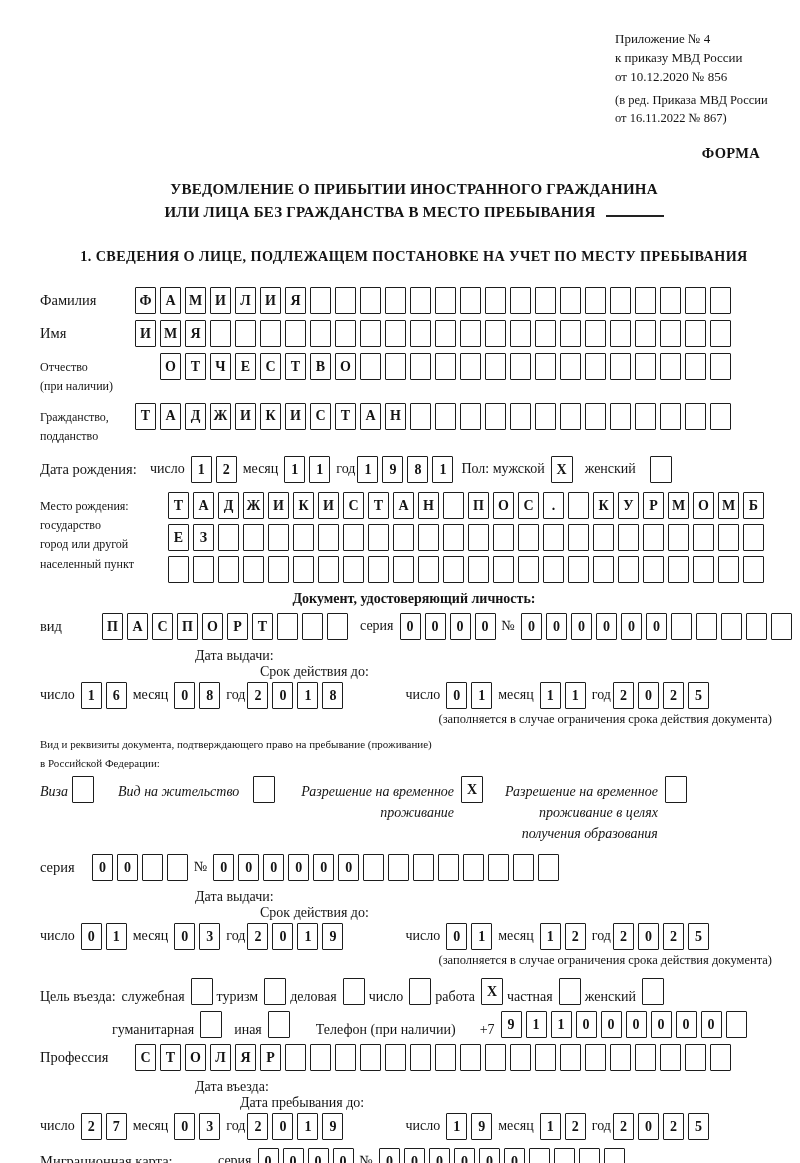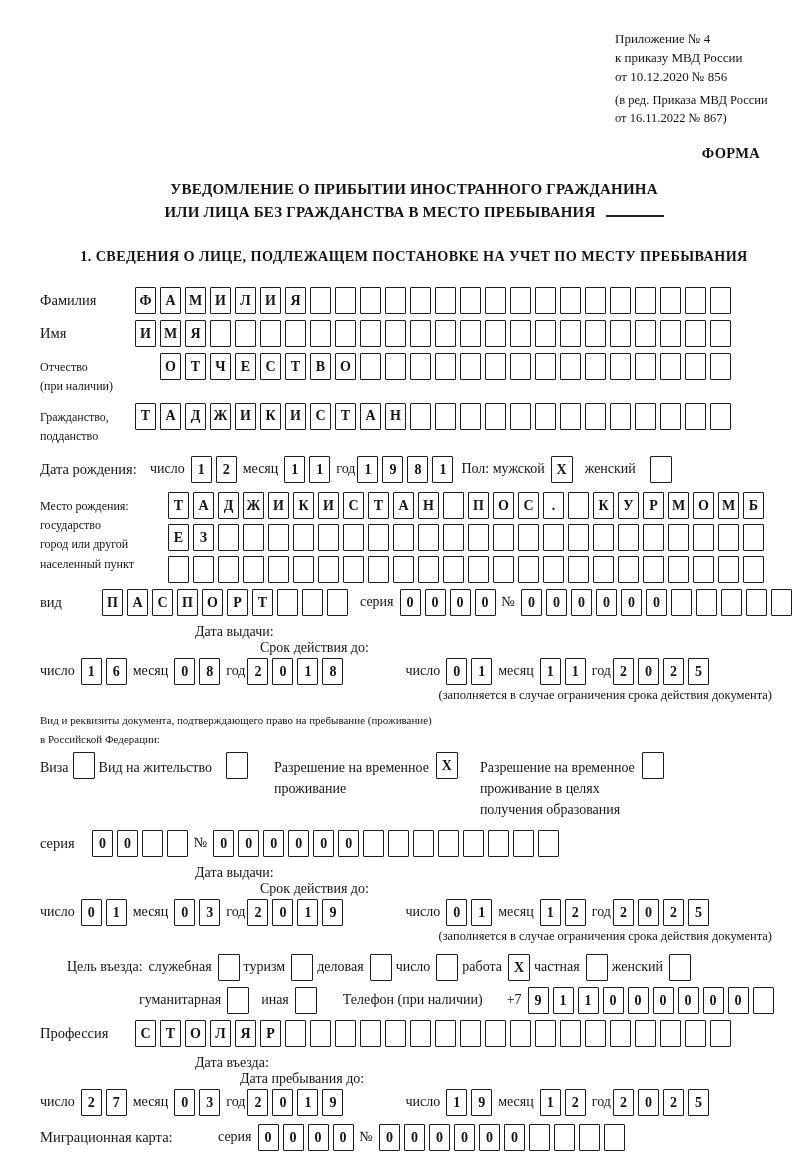--- a/index.html
+++ b/index.html
@@ -38,24 +38,24 @@
 
   .inline-lbl { padding-top:5px; margin:0 6px 0 2px; }
   .center-bold { text-align:center; font-weight:bold; font-size:14px; margin-top:8px; }
 
   .date-caps { display:flex; margin-top:8px; font-size:14px;flex-direction:column; }
   .note { font-size:12.5px; text-align:right; padding-right:16px; margin-top:3px; }
   .plain { font-size:11px; margin-top:8px; line-height:1.7; }
 
   .opts { display:flex; align-items:flex-start; margin-top:4px; }
   .opt { display:flex; align-items:flex-start; }
-  .opt .olbl { padding-top:5px; text-align:left; line-height:1.5; }
+  .opt .olbl { padding-top:5px; text-align:right; line-height:1.5;font-style:italic; }
   .opt .cell { margin-left:7px; }
 
-  .purpose-line { display:flex; align-items:flex-start; margin-top:6px;margin-left:27px; }
+  .purpose-line { display:flex; align-items:flex-end; margin-top:6px; }
   .purpose-line .plbl { padding-top:5px; margin-right:6px; }
 </style>
 </head>
 <body>
 
 <div class="page">
 
   <div class="appendix">
     <div>Приложение № 4</div>
     <div>к приказу МВД России</div>
@@ -306,20 +306,21 @@
           <span class="cell"></span>
           <span class="cell"></span>
           <span class="cell"></span>
           <span class="cell"></span>
           <span class="cell"></span>
           <span class="cell"></span>
         </div>
     </div>
   </div>
 
+  <div class="center-bold">Документ, удостоверяющий личность:</div>
 
   <div class="row">
     <div class="lbl" style="width:62px;">вид</div>
     <div class="cells">
         <span class="cell">П</span>
         <span class="cell">А</span>
         <span class="cell">С</span>
         <span class="cell">П</span>
         <span class="cell">О</span>
         <span class="cell">Р</span>
@@ -397,21 +398,21 @@
   <div class="plain">
     <div>Вид и реквизиты документа, подтверждающего право на пребывание (проживание)</div>
     <div>в Российской Федерации:</div>
   </div>
 
   <div class="opts">
     <div class="opt">
       <span class="olbl">Виза</span>
       <span class="cell cb" style="margin-left:4px;"></span>
     </div>
-    <div class="opt" style="margin-left:0;">
+    <div class="opt" style="margin-left:20px;">
       <span class="olbl">Вид на жительство</span>
       <span class="cell cb" style="margin-left:14px;"></span>
     </div>
     <div class="opt" style="margin-left:22px;">
       <span class="olbl">
         <div>Разрешение на временное</div>
         <div>проживание</div>
       </span>
       <span class="cell cb">X</span>
     </div>

